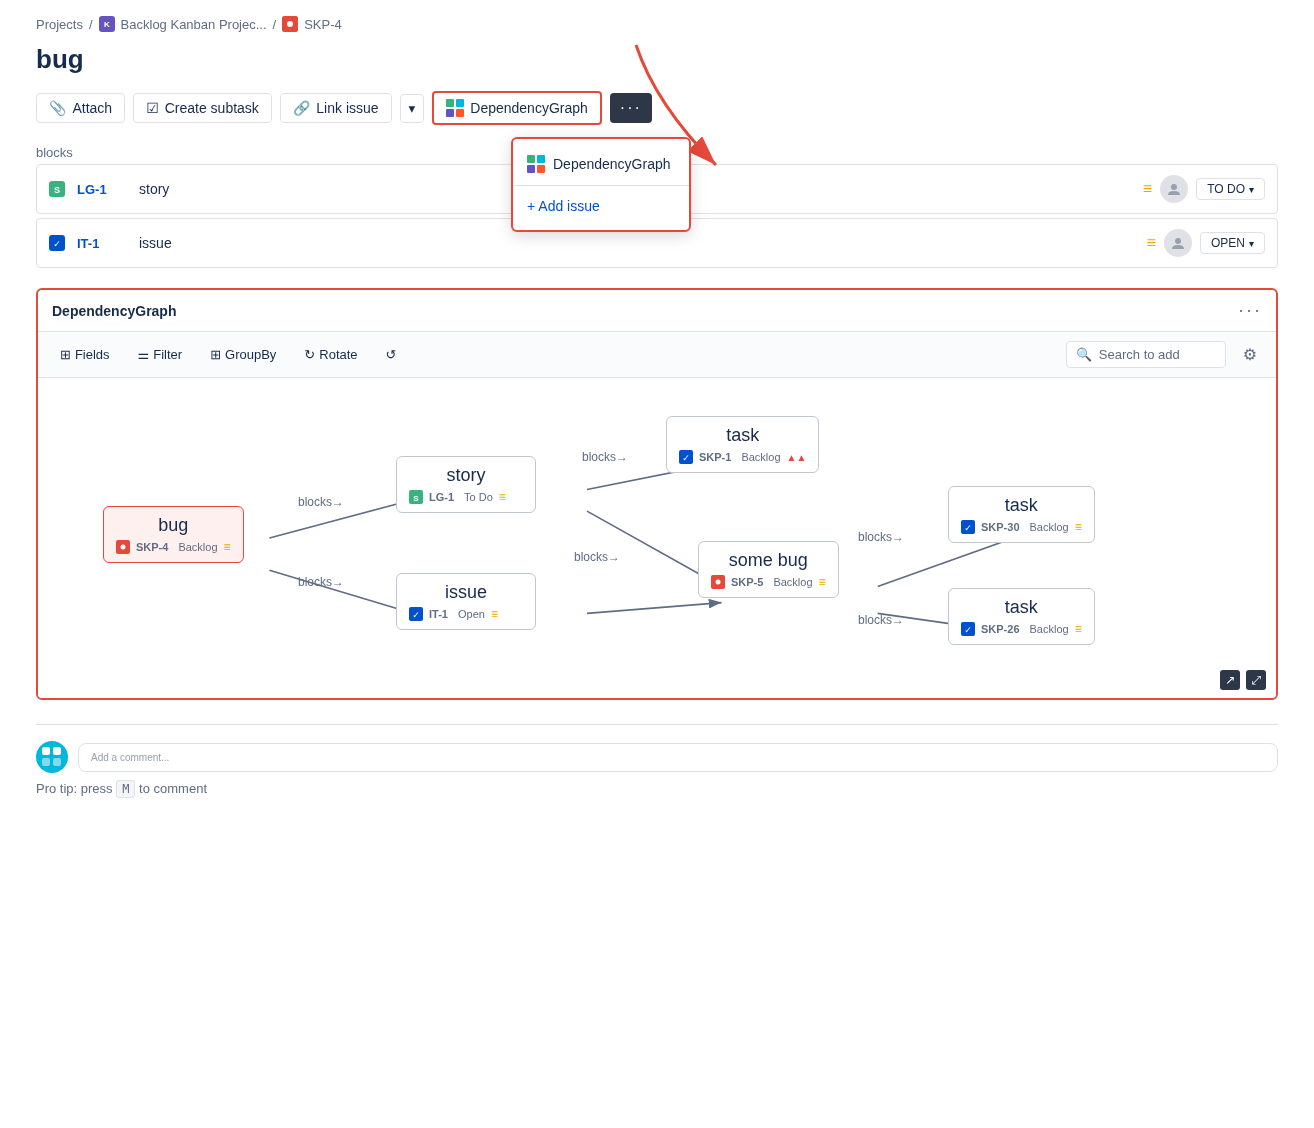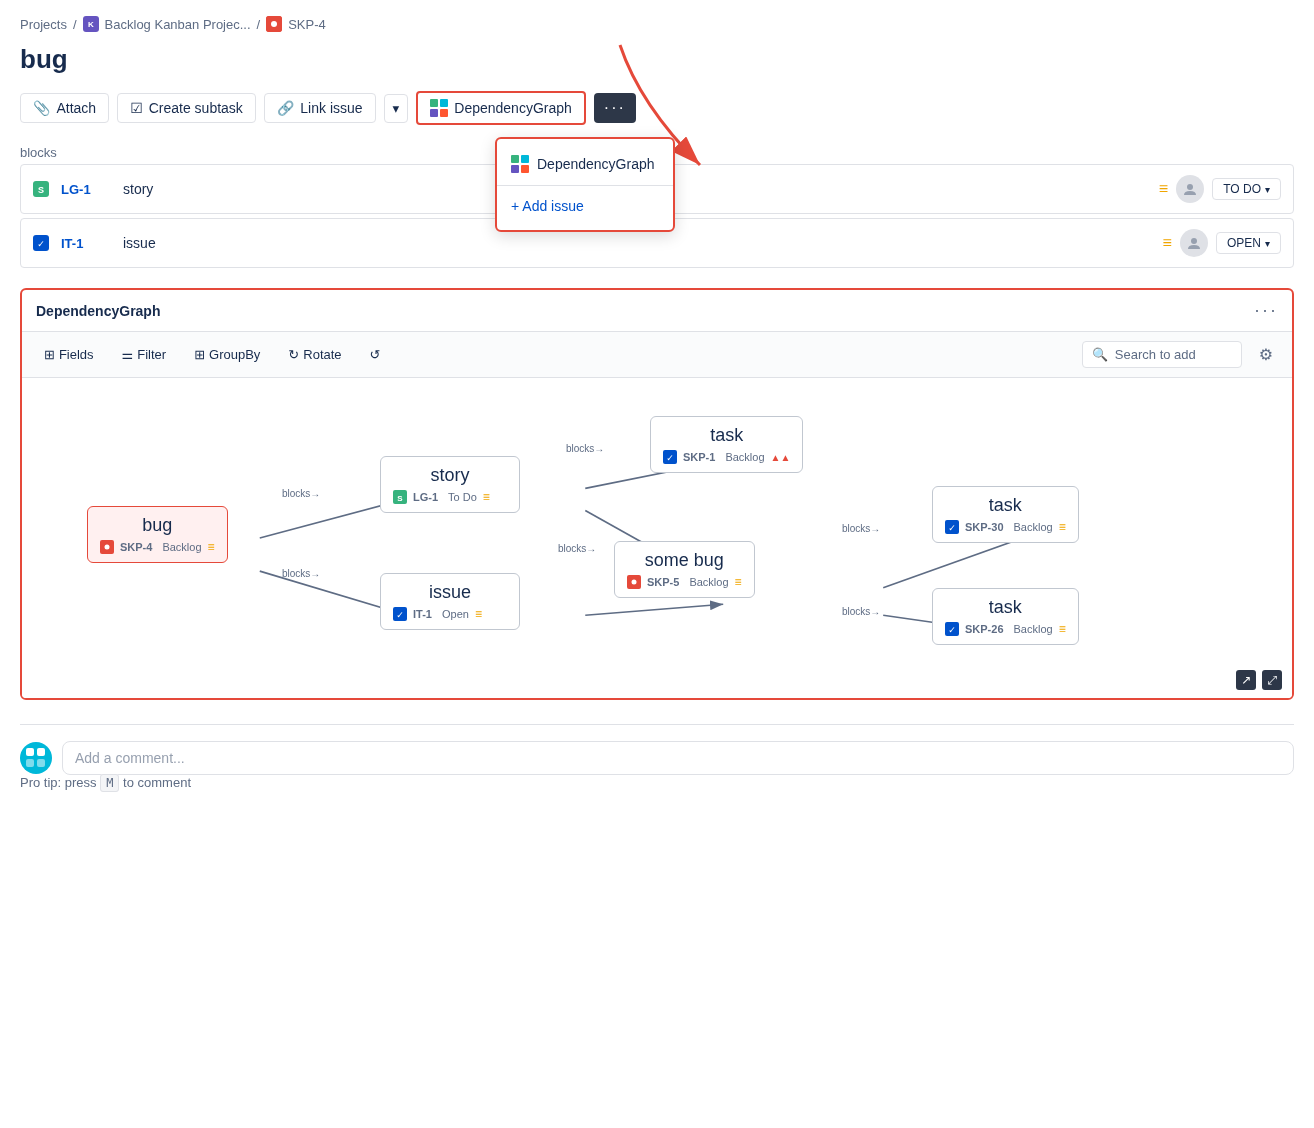--- a/index.html
+++ b/index.html
@@ -1,18 +1,18 @@
 <!DOCTYPE html>
 <html><head>
   <meta charset="utf-8">
   <style>
     * { box-sizing: border-box; margin: 0; padding: 0; }
     body { font-family: -apple-system, BlinkMacSystemFont, 'Segoe UI', sans-serif; background: #fff; color: #172b4d; font-size: 14px; }
     
-    .page { padding: 16px 20px; max-width: 1314px; }
+    .page { padding: 16px 36px; max-width: 1314px; }
     
     
     .breadcrumb { display: flex; align-items: center; gap: 6px; color: #5e6c84; font-size: 13px; margin-bottom: 12px; }
     .breadcrumb a { color: #5e6c84; text-decoration: none; }
     .breadcrumb .sep { color: #5e6c84; }
     .breadcrumb .proj-icon { width: 16px; height: 16px; background: #6554c0; border-radius: 3px; display: inline-flex; align-items: center; justify-content: center; }
     .breadcrumb .issue-icon { width: 16px; height: 16px; background: #e5493a; border-radius: 3px; display: inline-flex; align-items: center; justify-content: center; font-size: 10px; color: white; font-weight: bold; }
 
     
     .page-title { font-size: 26px; font-weight: 600; color: #172b4d; margin-bottom: 16px; }
@@ -72,37 +72,37 @@
     .graph-canvas { background: #fff; padding: 20px; height: 320px; position: relative; overflow: hidden; }
 
     
     .graph-node { position: absolute; background: #fff; border: 1px solid #c1c7d0; border-radius: 6px; padding: 8px 12px; min-width: 130px; }
     .graph-node.current { background: #fff0f0; border-color: #e5493a; }
     .graph-node-title { font-size: 18px; color: #172b4d; font-weight: 500; text-align: center; margin-bottom: 4px; }
     .graph-node-footer { display: flex; align-items: center; gap: 6px; font-size: 11px; color: #5e6c84; }
     .node-issue-id { font-weight: 600; }
     .status-lines { color: #f0a500; font-size: 12px; }
 
-    .graph-label { position: absolute; font-size: 10px; color: #5e6c84; }
+    .graph-label { position: absolute; font-size: 12px; color: #5e6c84; margin-top: 7px; }
 
     
     .graph-svg { position: absolute; top: 0; left: 0; width: 100%; height: 100%; pointer-events: none; }
 
     
     .comment-section { padding-top: 16px; border-top: 1px solid #dfe1e6; }
     .comment-input-row { display: flex; align-items: center; gap: 10px; }
     .comment-avatar { width: 32px; height: 32px; border-radius: 50%; background: #00b8d9; display: flex; align-items: center; justify-content: center; }
     .comment-avatar-inner { display: grid; grid-template-columns: 1fr 1fr; gap: 2px; width: 20px; height: 20px; }
     .comment-avatar-inner span { border-radius: 2px; }
     .ca-tl { background: #fff; width: 8px; height: 8px; }
     .ca-tr { background: #fff; width: 8px; height: 8px; }
     .ca-bl { background: #fff; width: 8px; height: 8px; opacity: 0.5; }
     .ca-br { background: #fff; width: 8px; height: 8px; opacity: 0.5; }
-    .comment-input { flex: 1; padding: 8px 12px; border: 1px solid #dfe1e6; border-radius: 8px; color: #5e6c84; font-size: 14px; background: #fff; cursor: text; }
-    .pro-tip { font-size: 13px; color: #5e6c84; }
+    .comment-input { flex: 1; padding: 8px 12px; border: 1px solid #dfe1e6; border-radius: 8px; color: #5e6c84; font-size: 10px; background: #fff; cursor: text; }
+    .pro-tip { font-size: 13px; color: #5e6c84; margin-top: 8px; }
     .pro-tip kbd { background: #f4f5f7; border: 1px solid #dfe1e6; border-radius: 3px; padding: 1px 5px; font-size: 12px; font-family: monospace; }
   </style>
 </head>
 <body>
 
 <div class="page">
 
   <div class="breadcrumb">
     <a href="#">Projects</a>
     <span class="sep">/</span>
@@ -352,21 +352,21 @@
                 <rect width="12" height="12" fill="#0052cc" rx="2"></rect>
                 <text x="6" y="10" text-anchor="middle" fill="white" font-size="9">✓</text>
               </svg>
           </span>
           <span class="node-issue-id">SKP-1</span>
           <span style="margin-left:4px;">Backlog</span>
           <span style="color:#e5493a;font-size:10px;">▲▲</span>
         </div>
       </div>
 
-      <div class="graph-node" style="left:592px;top:163px;min-width:140px;">
+      <div class="graph-node" style="left:660px;top:163px;min-width:140px;">
         <div class="graph-node-title">some bug</div>
         <div class="graph-node-footer">
           <span style="background:#e5493a;border-radius:2px;width:14px;height:14px;display:inline-flex;align-items:center;justify-content:center;">
             <svg width="12" height="12" viewBox="0 0 12 12">
                 <circle cx="6" cy="6" r="5" fill="#e5493a"></circle>
                 <circle cx="6" cy="6" r="2.5" fill="white"></circle>
               </svg>
           </span>
           <span class="node-issue-id">SKP-5</span>
           <span style="margin-left:4px;">Backlog</span>

